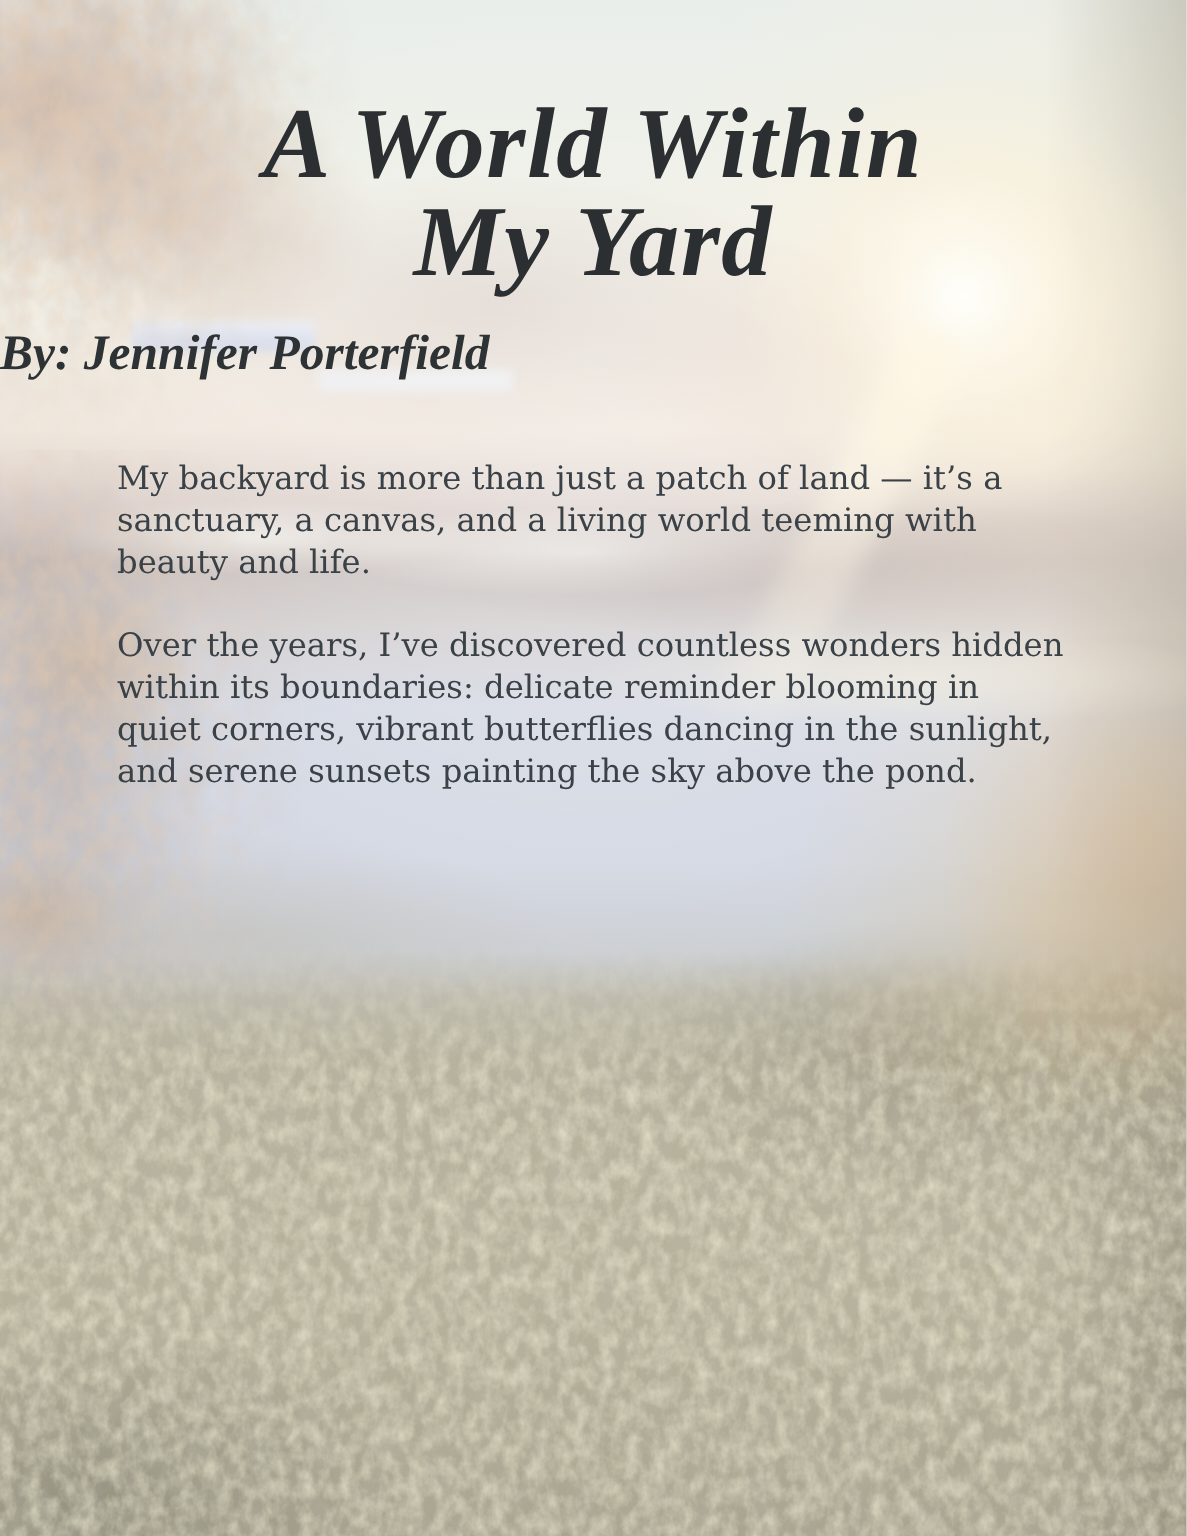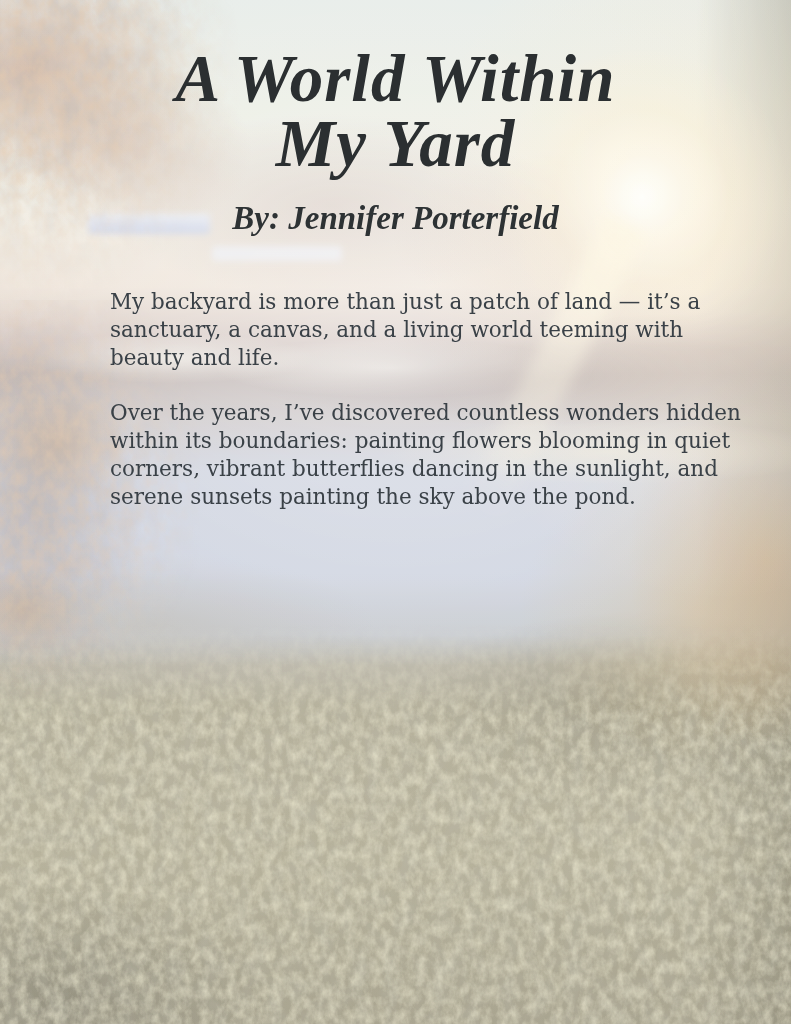--- a/index.html
+++ b/index.html
@@ -61,34 +61,34 @@
     -webkit-mask-image:radial-gradient(ellipse at 10% 45%, #000 30%, transparent 75%);
     mask-image:radial-gradient(ellipse at 10% 45%, #000 30%, transparent 75%);}
   
   .wash{
     position:absolute;inset:0;z-index:4;
     background:
       radial-gradient(ellipse 520px 390px at 395px 330px, rgba(255,255,255,.40) 0%, rgba(255,255,255,.12) 75%, rgba(255,255,255,.08) 100%),
       linear-gradient(rgba(255,255,255,.15), rgba(255,255,255,.15));
   }
   
-  .content{position:relative;z-index:5;padding-top:46px;}
+  .content{position:relative;z-index:5;padding-top:64px;}
   .title{
     margin:0;text-align:center;
     font-family:"Liberation Serif", serif;font-style:italic;font-weight:700;
     font-size:67px;line-height:65px;letter-spacing:1px;color:#2b2f31;
   }
   .title span{display:block;}
   .byline{
-    margin-top:24px;text-align:center;
+    margin-top:24px;text-align:left;
     font-family:"Liberation Serif", serif;font-style:italic;font-weight:700;
     font-size:33px;color:#2d3234;
   }
   .body-text{
-    margin:51px auto 0 110px;width:632px;
+    margin:51px auto 0 78px;width:632px;
     font-family:"DejaVu Serif", serif;
     font-size:21.5px;line-height:28px;color:#3a4147;
   }
   .body-text p{margin:0 0 27px 0;}
 </style>
 </head>
 <body>
 
 <div class="page">
 
@@ -137,17 +137,17 @@
   <div class="content">
     <h1 class="title">
         <span>A World Within</span>
         <span>My Yard</span>
       </h1>
 
     <div class="byline">By: Jennifer Porterfield</div>
 
     <div class="body-text">
       <p>My backyard is more than just a patch of land — it’s a sanctuary, a canvas, and a living world teeming with beauty and life.</p>
-      <p>Over the years, I’ve discovered countless wonders hidden within its boundaries: painting flowers blooming in quiet corners, vibrant butterflies dancing in the sunlight, and serene sunsets painting the sky above the pond.</p>
+      <p>Over the years, I’ve discovered countless wonders hidden within its boundaries: delicate reminder blooming in quiet corners, vibrant butterflies dancing in the sunlight, and serene sunsets painting the sky above the pond.</p>
     </div>
   </div>
 
 </div>
 
 </body></html>

